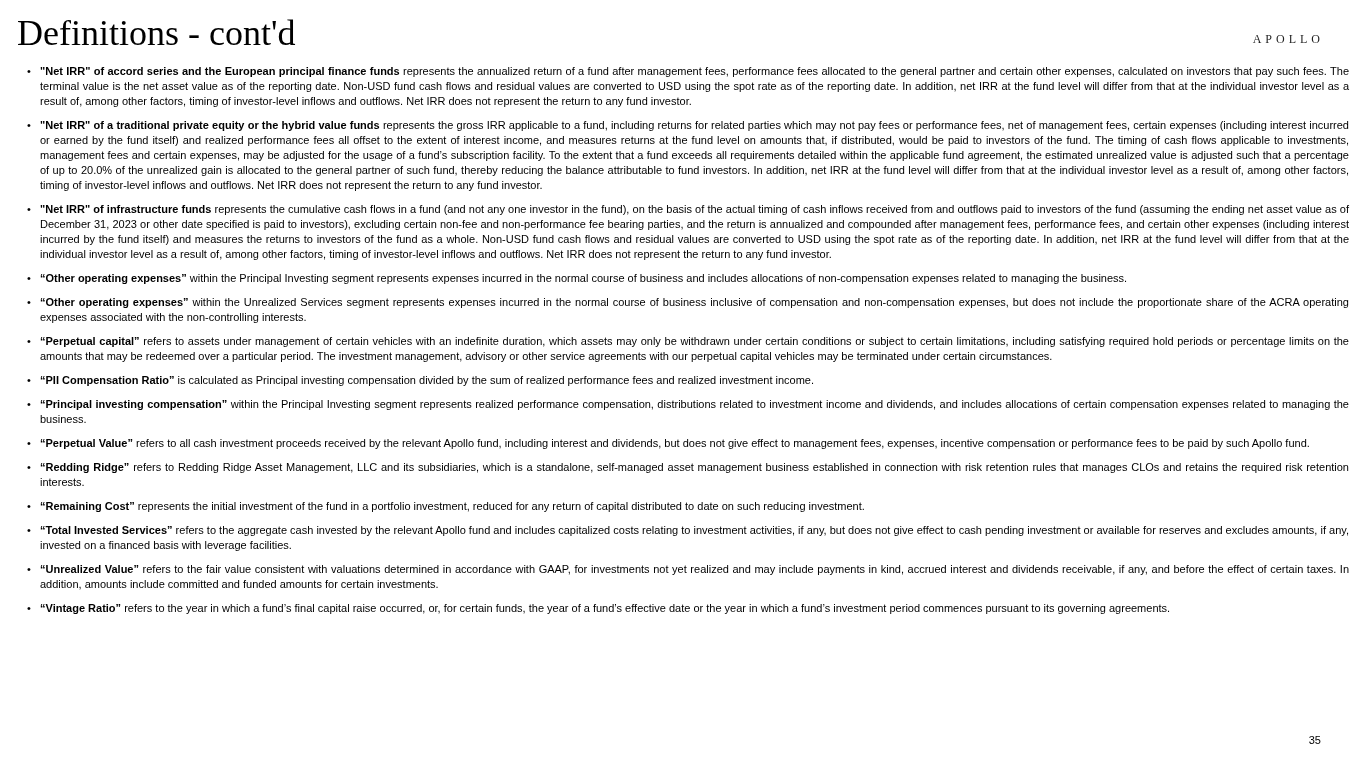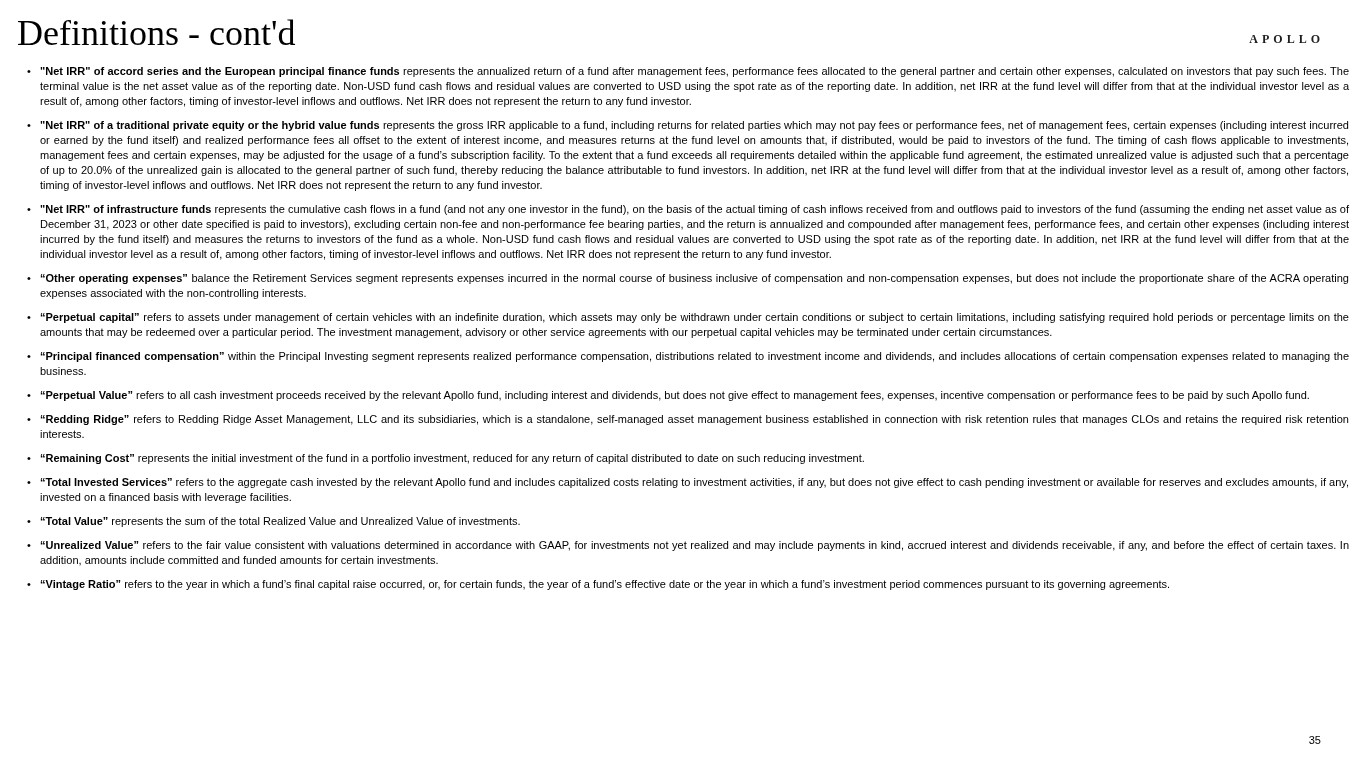--- a/index.html
+++ b/index.html
@@ -29,21 +29,21 @@
     line-height: 1.1;
     color: #000000;
     letter-spacing: 0px;
   }
   .logo {
     position: absolute;
     top: 18px;
     right: 24px;
     font-family: "Liberation Serif", serif;
     font-size: 12px;
-    font-weight: 700;
+    font-weight: 400;
     letter-spacing: 4px;
     color: #1e1e1e;
   }
   .definitions-list {
     list-style: none;
     margin: 2px 0 0 10px;
     width: 1322px;
   }
   .definitions-list li {
     position: relative;
@@ -82,37 +82,38 @@
     <div class="logo">APOLLO</div>
   </div>
 
   <ul class="definitions-list">
     <li><span class="term">"Net IRR" of accord series and the European principal finance funds</span><span class="def-text"> represents the annualized return of a fund after management fees, performance fees allocated to the general partner and certain other expenses, calculated on investors that pay such fees. The terminal value is the net asset value as of the reporting date. Non-USD fund cash flows and residual values are converted to USD using the spot rate as of the reporting date. In addition, net IRR at the fund level will differ from that at the individual investor level as a result of, among other factors, timing of investor-level inflows and outflows. Net IRR does not represent the return to any fund investor.</span></li>
 
     <li><span class="term">"Net IRR" of a traditional private equity or the hybrid value funds</span><span class="def-text"> represents the gross IRR applicable to a fund, including returns for related parties which may not pay fees or performance fees, net of management fees, certain expenses (including interest incurred or earned by the fund itself) and realized performance fees all offset to the extent of interest income, and measures returns at the fund level on amounts that, if distributed, would be paid to investors of the fund. The timing of cash flows applicable to investments, management fees and certain expenses, may be adjusted for the usage of a fund’s subscription facility. To the extent that a fund exceeds all requirements detailed within the applicable fund agreement, the estimated unrealized value is adjusted such that a percentage of up to 20.0% of the unrealized gain is allocated to the general partner of such fund, thereby reducing the balance attributable to fund investors. In addition, net IRR at the fund level will differ from that at the individual investor level as a result of, among other factors, timing of investor-level inflows and outflows. Net IRR does not represent the return to any fund investor.</span></li>
 
     <li><span class="term">"Net IRR" of infrastructure funds</span><span class="def-text"> represents the cumulative cash flows in a fund (and not any one investor in the fund), on the basis of the actual timing of cash inflows received from and outflows paid to investors of the fund (assuming the ending net asset value as of December 31, 2023 or other date specified is paid to investors), excluding certain non-fee and non-performance fee bearing parties, and the return is annualized and compounded after management fees, performance fees, and certain other expenses (including interest incurred by the fund itself) and measures the returns to investors of the fund as a whole. Non-USD fund cash flows and residual values are converted to USD using the spot rate as of the reporting date. In addition, net IRR at the fund level will differ from that at the individual investor level as a result of, among other factors, timing of investor-level inflows and outflows. Net IRR does not represent the return to any fund investor.</span></li>
 
+    <li><span class="term">“Other operating expenses”</span><span class="def-text"> within the Principal Investing segment represents expenses incurred in the normal course of business and includes allocations of non-compensation expenses related to managing the business.</span></li>
 
-    <li><span class="term">“Other operating expenses”</span><span class="def-text"> balance the Retirement Services segment represents expenses incurred in the normal course of business inclusive of compensation and non-compensation expenses, but does not include the proportionate share of the ACRA operating expenses associated with the non-controlling interests.</span></li>
+    <li><span class="term">“Other operating expenses”</span><span class="def-text"> within the Unrealized Services segment represents expenses incurred in the normal course of business inclusive of compensation and non-compensation expenses, but does not include the proportionate share of the ACRA operating expenses associated with the non-controlling interests.</span></li>
 
     <li><span class="term">“Perpetual capital”</span><span class="def-text"> refers to assets under management of certain vehicles with an indefinite duration, which assets may only be withdrawn under certain conditions or subject to certain limitations, including satisfying required hold periods or percentage limits on the amounts that may be redeemed over a particular period. The investment management, advisory or other service agreements with our perpetual capital vehicles may be terminated under certain circumstances.</span></li>
 
+    <li><span class="term">“PII Compensation Ratio”</span><span class="def-text"> is calculated as Principal investing compensation divided by the sum of realized performance fees and realized investment income.</span></li>
 
-    <li><span class="term">“Principal financed compensation”</span><span class="def-text"> within the Principal Investing segment represents realized performance compensation, distributions related to investment income and dividends, and includes allocations of certain compensation expenses related to managing the business.</span></li>
+    <li><span class="term">“Principal investing compensation”</span><span class="def-text"> within the Principal Investing segment represents realized performance compensation, distributions related to investment income and dividends, and includes allocations of certain compensation expenses related to managing the business.</span></li>
 
     <li><span class="term">“Perpetual Value”</span><span class="def-text"> refers to all cash investment proceeds received by the relevant Apollo fund, including interest and dividends, but does not give effect to management fees, expenses, incentive compensation or performance fees to be paid by such Apollo fund.</span></li>
 
     <li><span class="term">“Redding Ridge”</span><span class="def-text"> refers to Redding Ridge Asset Management, LLC and its subsidiaries, which is a standalone, self-managed asset management business established in connection with risk retention rules that manages CLOs and retains the required risk retention interests.</span></li>
 
     <li><span class="term">“Remaining Cost”</span><span class="def-text"> represents the initial investment of the fund in a portfolio investment, reduced for any return of capital distributed to date on such reducing investment.</span></li>
 
     <li><span class="term">“Total Invested Services”</span><span class="def-text"> refers to the aggregate cash invested by the relevant Apollo fund and includes capitalized costs relating to investment activities, if any, but does not give effect to cash pending investment or available for reserves and excludes amounts, if any, invested on a financed basis with leverage facilities.</span></li>
 
-    <li><span class="term">“Total Value”</span><span class="def-text"> represents the sum of the total Realized Value and Unrealized Value of investments.</span></li>
 
     <li><span class="term">“Unrealized Value”</span><span class="def-text"> refers to the fair value consistent with valuations determined in accordance with GAAP, for investments not yet realized and may include payments in kind, accrued interest and dividends receivable, if any, and before the effect of certain taxes. In addition, amounts include committed and funded amounts for certain investments.</span></li>
 
     <li><span class="term">“Vintage Ratio”</span><span class="def-text"> refers to the year in which a fund’s final capital raise occurred, or, for certain funds, the year of a fund’s effective date or the year in which a fund’s investment period commences pursuant to its governing agreements.</span></li>
   </ul>
 
   <div class="page-number">35</div>
 </div>
 
 </body></html>

